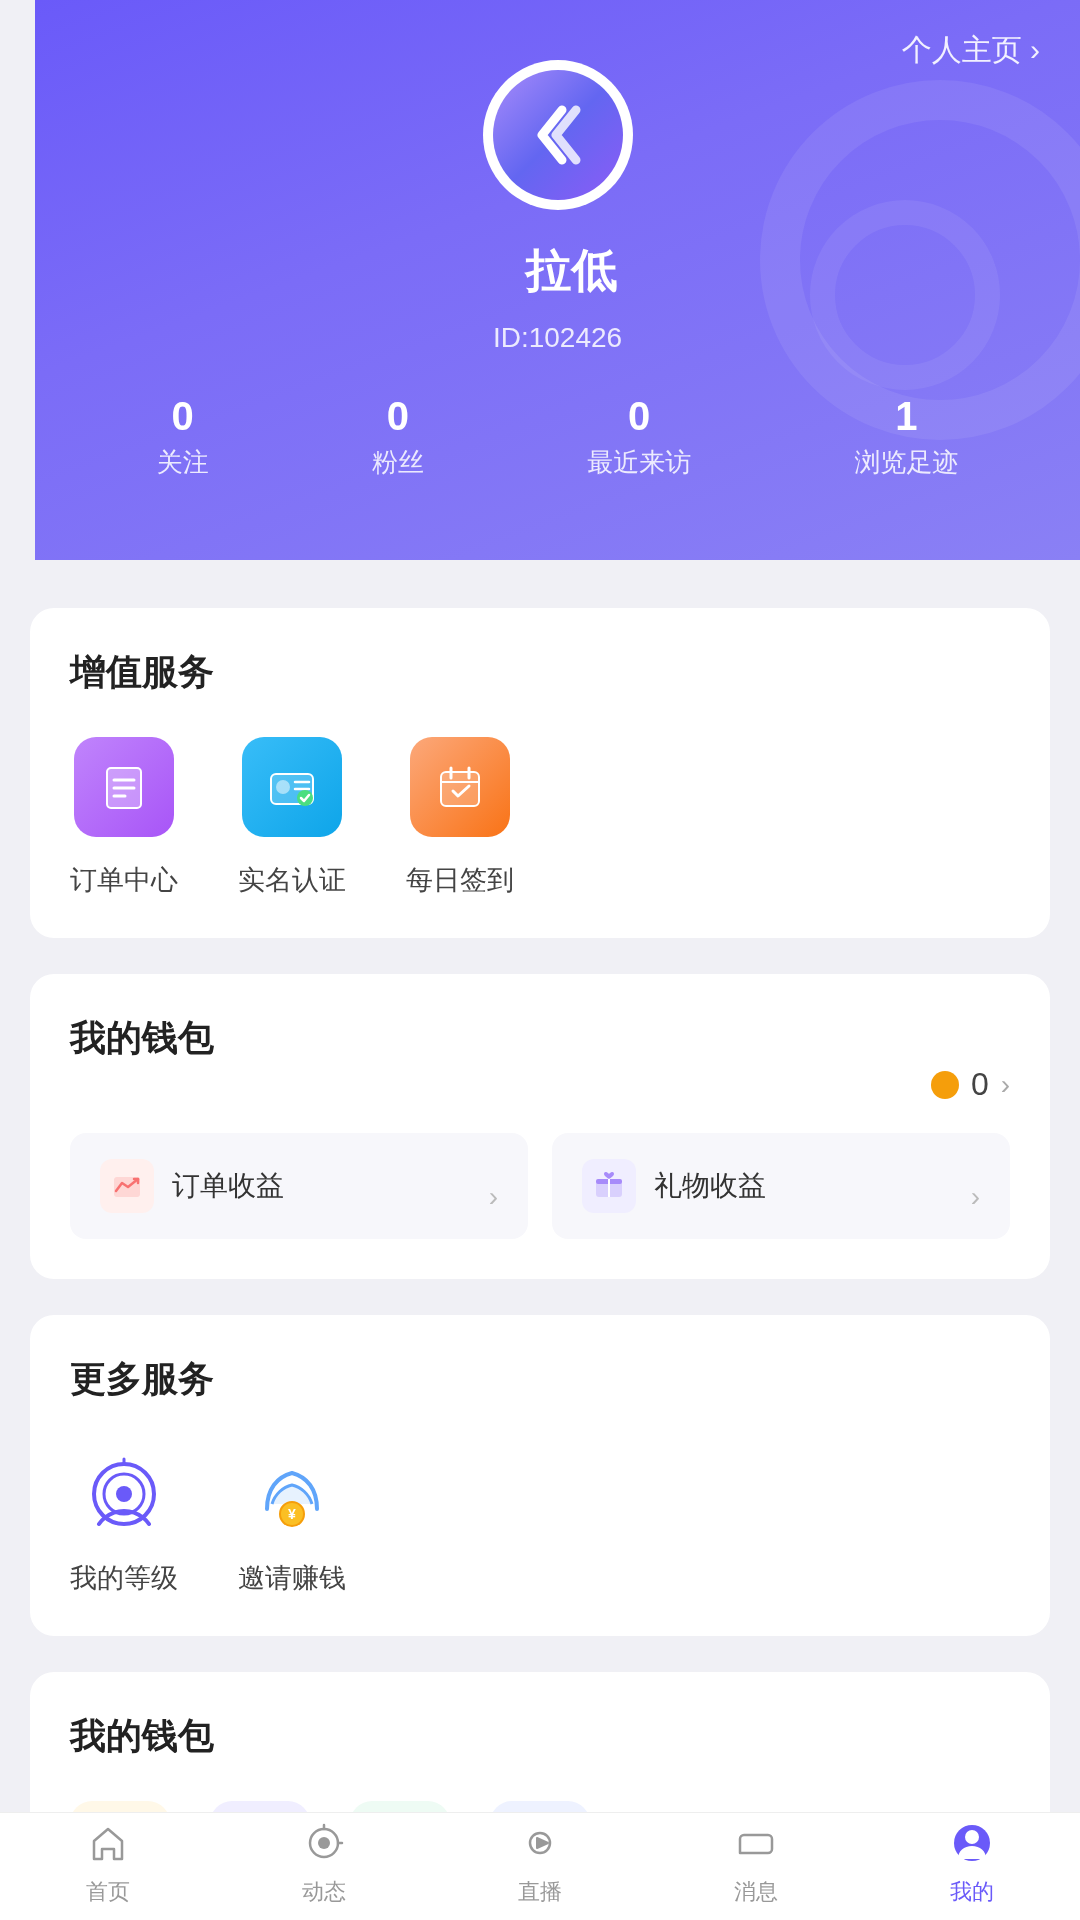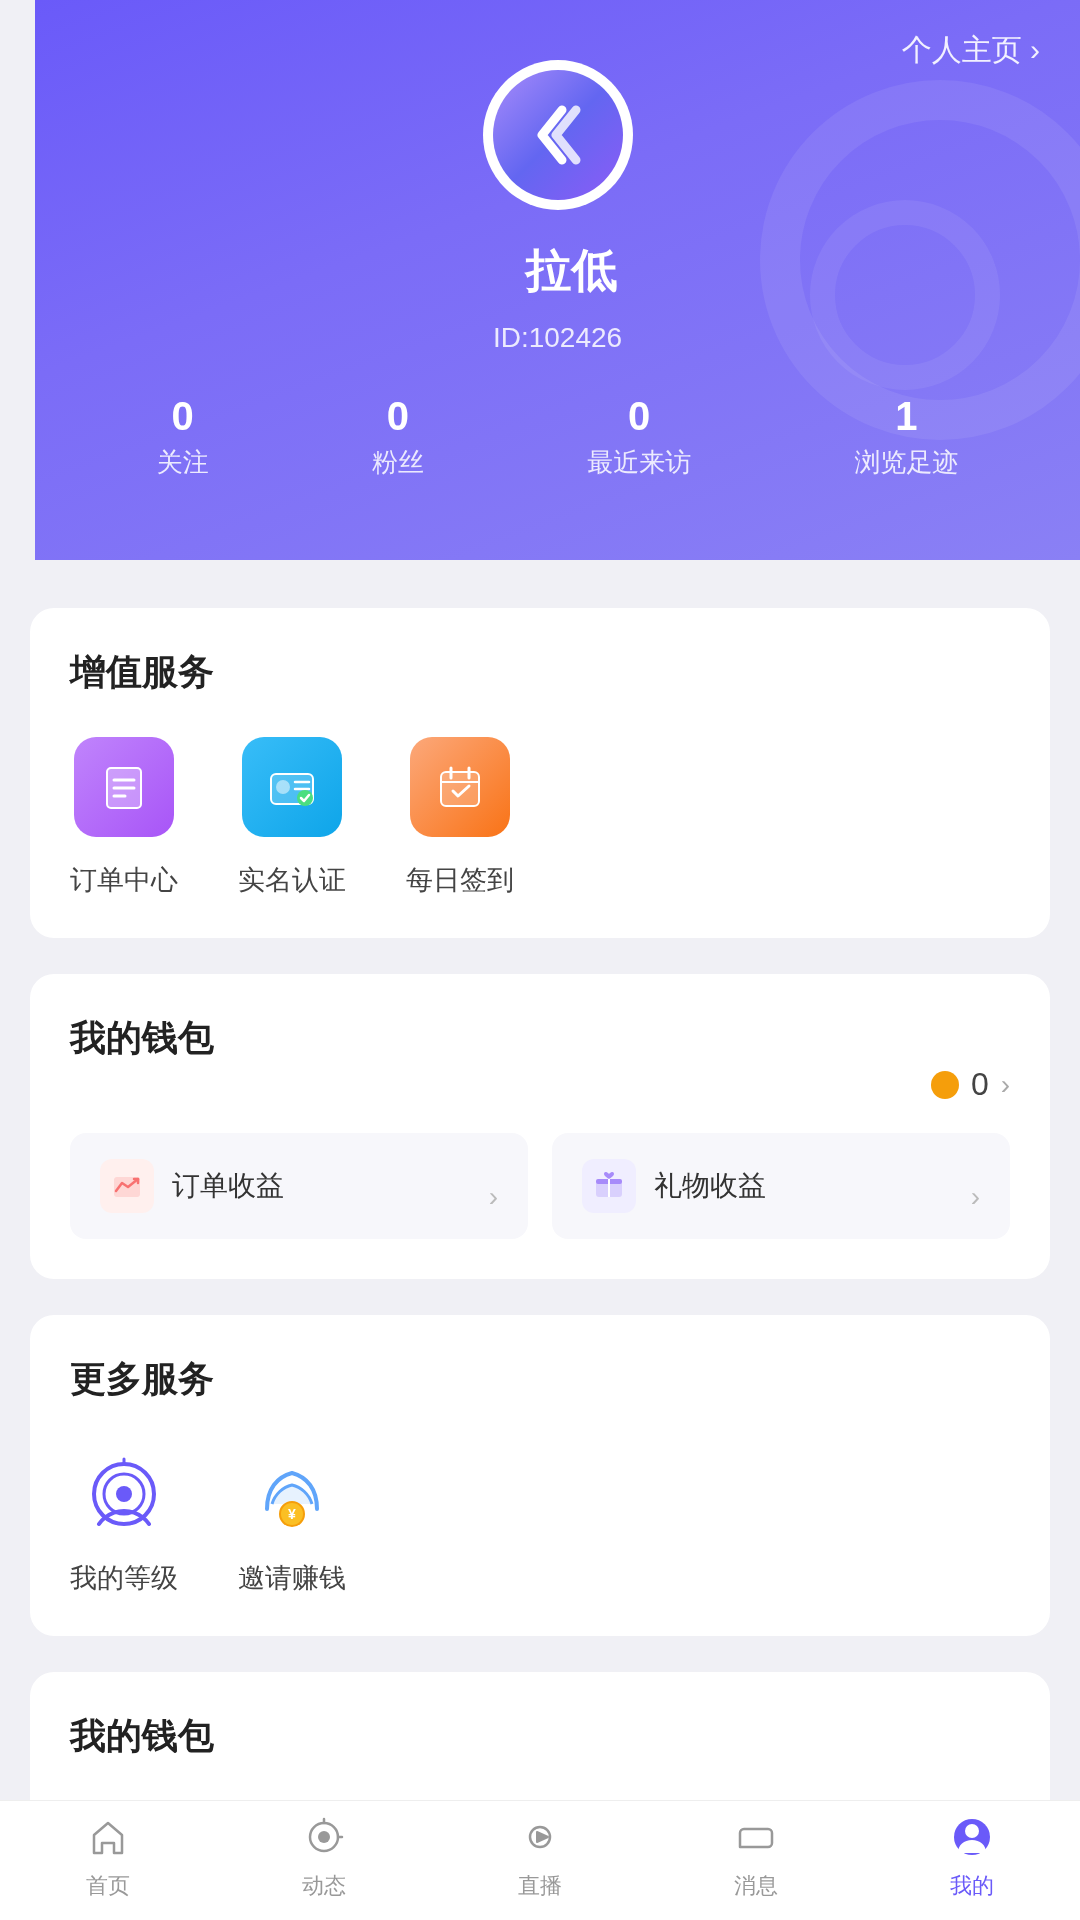--- a/index.html
+++ b/index.html
@@ -279,21 +279,21 @@
       font-size: 27px;
       color: #444;
     }
 
     
     .bottom-nav {
       position: fixed;
       bottom: 0;
       left: 0;
       width: 1080px;
-      height: 120px;
+      height: 108px;
       background: white;
       border-top: 1px solid #eee;
       display: flex;
       align-items: center;
       justify-content: space-around;
       padding-bottom: 10px;
       z-index: 100;
     }
     .nav-item {
       display: flex;

